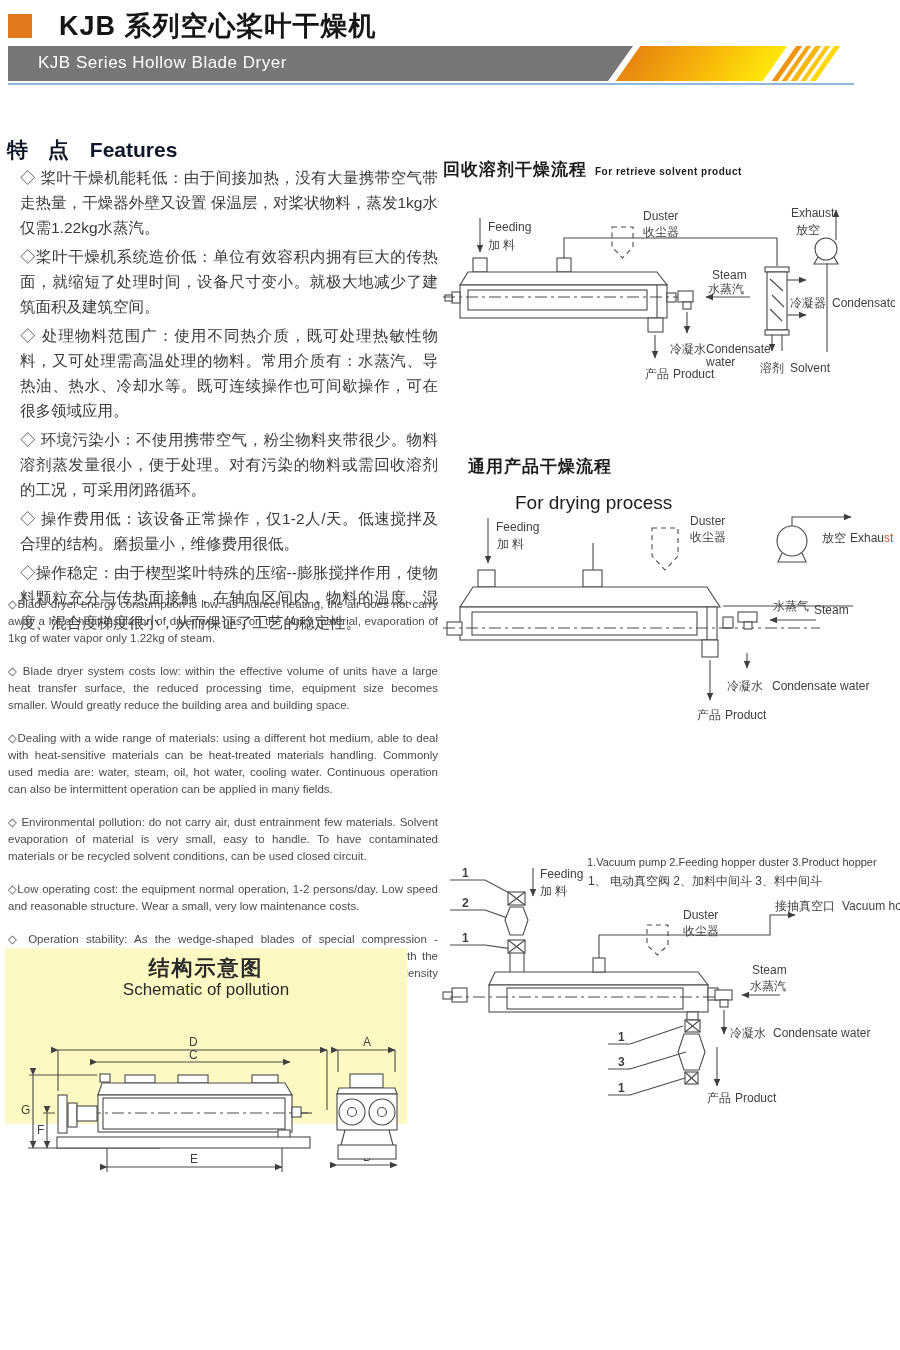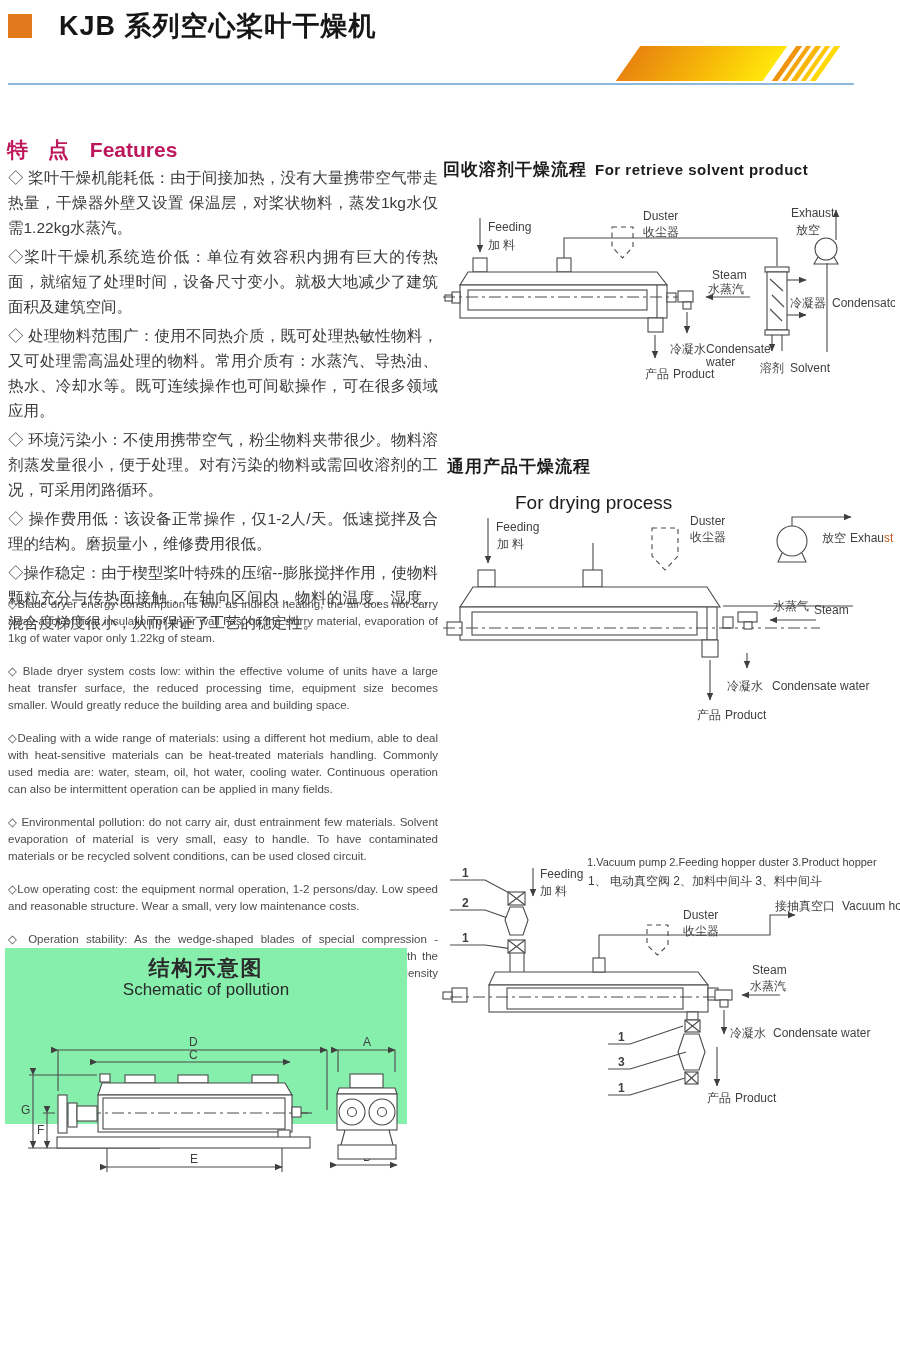--- a/index.html
+++ b/index.html
@@ -11,52 +11,55 @@
   .hdr-title{left:42px;top:8px;font-size:27px;font-weight:bold;color:#161616;letter-spacing:1px;white-space:nowrap;margin-left:17px;}
   .hdr-band{left:8px;top:46px;width:625px;height:35px;background:#787679;
             clip-path:polygon(0 0,100% 0,calc(100% - 25px) 100%,0 100%);}
   .hdr-band span{display:block;margin:7px 0 0 30px;font-size:17px;color:#fff;letter-spacing:.5px;}
   .hdr-para{left:628px;top:46px;width:147px;height:35px;transform:skewX(-35deg);
             background:linear-gradient(90deg,#E8850F 0%,#F7B908 55%,#FFE70A 100%);}
   .hdr-stripes{left:784px;top:46px;height:35px;display:flex;gap:4px;transform:skewX(-35deg);}
   .hdr-stripes i{display:block;width:5.5px;height:35px;}
   .hdr-line{left:8px;top:83px;width:846px;height:2px;background:#8FB9DB;}
   
-  .feat-head{left:7px;top:136px;font-size:21px;font-weight:bold;color:#be185d;white-space:nowrap;}
+  .feat-head{left:7px;top:136px;font-size:21px;font-weight:bold;color:#0f172a;white-space:nowrap;}
   .feat-head .cn{letter-spacing:7px;margin-right:14px;}
   .feat-cn{left:8px;top:165px;width:430px;}
-  .feat-cn p{margin:0 0 4px 0;font-size:15.5px;line-height:25px;color:#3a3a3a;text-align:justify;}
+  .feat-cn p{margin:0 0 4px 12px;font-size:15.5px;line-height:25px;color:#3a3a3a;text-align:justify;}
   .feat-en{left:8px;top:580px;width:430px;}
   .feat-en p{margin:16px 0 7px 0;font-size:11.5px;line-height:17px;color:#4b4b4b;text-align:justify;}
   
   .dg-title{font-weight:bold;color:#1c1c1c;white-space:nowrap;}
   .dg-title .cn{font-size:17px;letter-spacing:1px;}
-  .dg-title .en{font-size:15px;margin-left:8px;letter-spacing:.5px;text-align:center;}
+  .dg-title .en{font-size:10px;margin-left:8px;letter-spacing:.5px;text-align:center;}
   .dg2-sub{left:487px;top:492px;font-size:19px;font-weight:normal;color:#1c1c1c;padding-left:28px;}
   svg text{font-family:"Liberation Sans",sans-serif;fill:#3f3f3f;}
   .ln{fill:none;stroke:#4a4a4a;stroke-width:1.1;}
   .lnD{fill:none;stroke:#4a4a4a;stroke-width:1.1;stroke-dasharray:5 4;}
   .cl{fill:none;stroke:#4a4a4a;stroke-width:1;stroke-dasharray:12 4 3 4;}
   .bx{fill:#fff;stroke:#4a4a4a;stroke-width:1.1;}
   .t11{font-size:11px;}.t12{font-size:12px;}.t12b{font-size:12px;font-weight:bold;}
   
-  .schem{left:5px;top:948px;width:402px;height:176px;background:#86efac;}
+  .schem{left:5px;top:948px;width:402px;height:176px;background:#fef9c3;}
   .schem .t-cn{position:absolute;left:0;top:6px;width:100%;text-align:center;
                font-size:21px;font-weight:bold;color:#2a2a2a;letter-spacing:2px;}
   .schem .t-en{position:absolute;left:0;top:32px;width:100%;text-align:center;
                font-size:17px;color:#2a2a2a;}
   .schem svg{position:absolute;left:0;top:88px;}
 </style>
 </head>
 <body>
 
 <div class="page">
 
   <div class="abs hdr-square"></div>
   <div class="abs hdr-title">KJB 系列空心桨叶干燥机</div>
+  <div class="abs hdr-band">
+    <span>KJB Series Hollow Blade Dryer</span>
+  </div>
   <div class="abs hdr-para"></div>
   <div class="abs hdr-stripes">
     <i style="background:#F0940E"></i>
       <i style="background:#F4A50C"></i>
       <i style="background:#F8B609"></i>
       <i style="background:#FBC707"></i>
       <i style="background:#FFD805"></i>
   </div>
   <div class="abs hdr-line"></div>
 
@@ -150,21 +153,21 @@
     </g>
     <g>
       <circle class="bx" cx="386" cy="54" r="11"></circle>
       <path class="ln" d="M378,62 L374,69 H398 L394,62"></path>
       <line class="ln" x1="396" y1="45" x2="396" y2="15" marker-end="url(#a1)"></line>
       <text class="t12" x="351" y="22">Exhaust</text>
       <text class="t12" x="356" y="39">放空</text>
     </g>
   </svg>
 
-  <div class="abs dg-title" style="left:447px;top:455px;">
+  <div class="abs dg-title" style="left:468px;top:455px;">
     <span class="cn">通用产品干燥流程</span>
   </div>
   <div class="abs dg2-sub">For drying process</div>
   <svg class="abs" style="left:440px;top:510px;" width="460" height="238" viewBox="0 0 460 238">
     <defs>
       <marker id="a2" markerWidth="8" markerHeight="7" refX="6.5" refY="3" orient="auto">
         <path d="M0,0 L7,3 L0,6 Z" fill="#3f3f3f"></path>
         </marker>
     </defs>
     <g>

